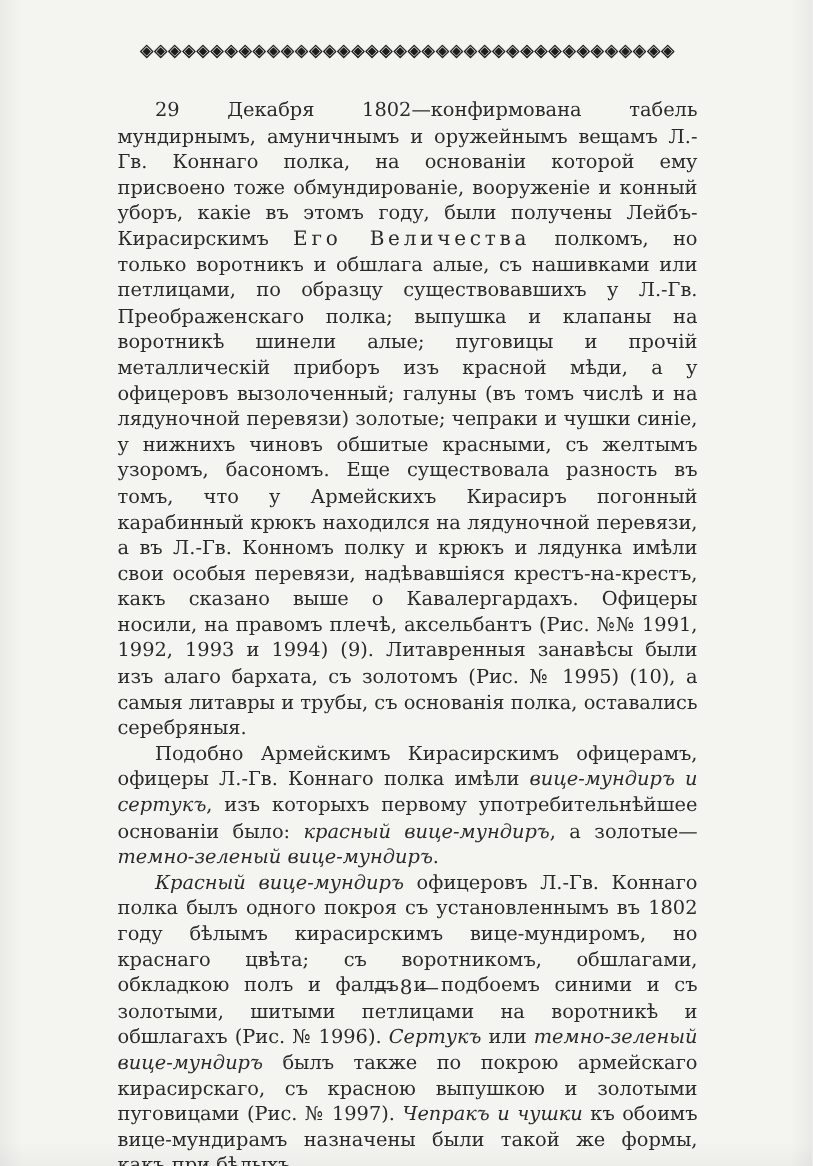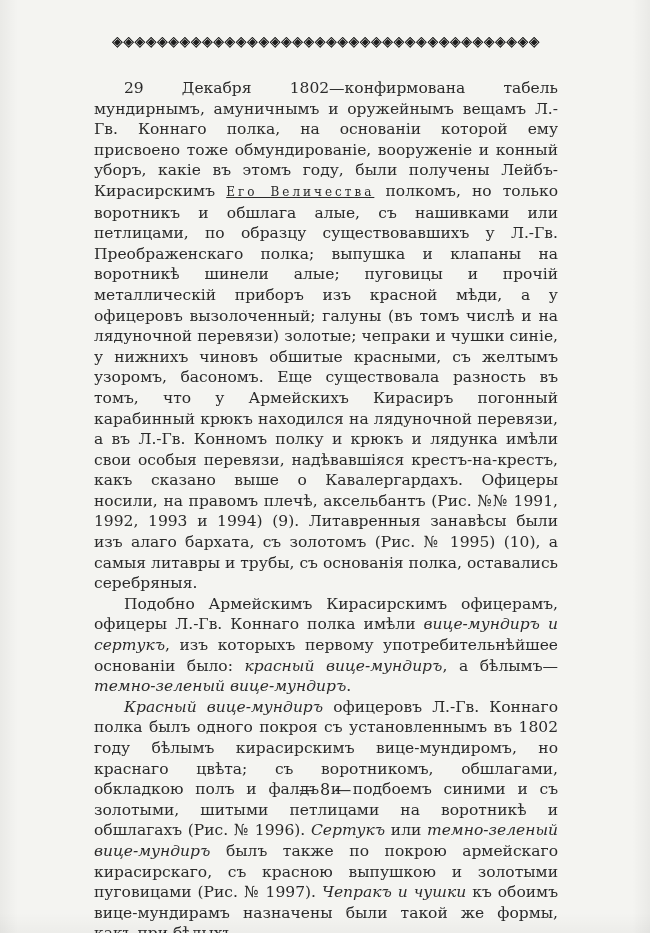--- a/index.html
+++ b/index.html
@@ -44,21 +44,21 @@
     font-size: 15.5px;
     line-height: 20.6px;
     text-align: justify;
     color: #2a2a2a;
   }
   .body-text p {
     margin: 0;
     text-indent: 30px;
   }
   .it { font-style: italic; }
-  .sp { letter-spacing: 3px; font-size: 12px; text-decoration: underline; }
+  .sp { letter-spacing: 3px; font-size: 16px; }
   .page-number {
     position: absolute;
     top: 780px;
     left: 0;
     width: 650px;
     text-align: center;
     font-size: 16px;
     color: #2a2a2a;
   }
 </style>
@@ -69,21 +69,21 @@
 
   <div class="ornament-band">◈◈◈◈◈◈◈◈◈◈◈◈◈◈◈◈◈◈◈◈◈◈◈◈◈◈◈◈◈◈◈◈◈◈◈◈◈◈</div>
 
   <div class="body-text">
 
     <p>
       <span>29 Декабря 1802—конфирмована табель мундирнымъ, амуничнымъ и оружейнымъ вещамъ Л.-Гв. Коннаго полка, на основаніи которой ему присвоено тоже обмундированіе, вооруженіе и конный уборъ, какіе въ этомъ году, были получены Лейбъ-Кирасирскимъ </span><span class="sp">Его Величества</span><span> полкомъ, но только воротникъ и обшлага алые, съ нашивками или петлицами, по образцу существовавшихъ у Л.-Гв. Преображенскаго полка; выпушка и клапаны на воротникѣ шинели алые; пуговицы и прочій металлическій приборъ изъ красной мѣди, а у офицеровъ вызолоченный; галуны (въ томъ числѣ и на лядуночной перевязи) золотые; чепраки и чушки синіе, у нижнихъ чиновъ обшитые красными, съ желтымъ узоромъ, басономъ. Еще существовала разность въ томъ, что у Армейскихъ Кирасиръ погонный карабинный крюкъ находился на лядуночной перевязи, а въ Л.-Гв. Конномъ полку и крюкъ и лядунка имѣли свои особыя перевязи, надѣвавшіяся крестъ-на-крестъ, какъ сказано выше о Кавалергардахъ. Офицеры носили, на правомъ плечѣ, аксельбантъ (Рис. №№ 1991, 1992, 1993 и 1994) (9). Литавренныя занавѣсы были изъ алаго бархата, съ золотомъ (Рис. № 1995) (10), а самыя литавры и трубы, съ основанія полка, оставались серебряныя.</span>
     </p>
 
     <p>
-      <span>Подобно Армейскимъ Кирасирскимъ офицерамъ, офицеры Л.-Гв. Коннаго полка имѣли </span><span class="it">вице-мундиръ и сертукъ</span><span>, изъ которыхъ первому употребительнѣйшее основаніи было: </span><span class="it">красный вице-мундиръ</span><span>, а бѣлымъ—</span><span class="it">темно-зеленый вице-мундиръ</span><span>.</span>
+      <span>Подобно Армейскимъ Кирасирскимъ офицерамъ, офицеры Л.-Гв. Коннаго полка имѣли </span><span class="it">вице-мундиръ и сертукъ</span><span>, изъ которыхъ первому употребительнѣйшее основаніи было: </span><span class="it">красный вице-мундиръ</span><span>, а золотые—</span><span class="it">темно-зеленый вице-мундиръ</span><span>.</span>
     </p>
 
     <p>
       <span class="it">Красный вице-мундиръ</span><span> офицеровъ Л.-Гв. Коннаго полка былъ одного покроя съ установленнымъ въ 1802 году бѣлымъ кирасирскимъ вице-мундиромъ, но краснаго цвѣта; съ воротникомъ, обшлагами, обкладкою полъ и фалдъ и подбоемъ синими и съ золотыми, шитыми петлицами на воротникѣ и обшлагахъ (Рис. № 1996). </span><span class="it">Сертукъ</span><span> или </span><span class="it">темно-зеленый вице-мундиръ</span><span> былъ также по покрою армейскаго кирасирскаго, съ красною выпушкою и золотыми пуговицами (Рис. № 1997). </span><span class="it">Чепракъ и чушки</span><span> къ обоимъ вице-мундирамъ назначены были такой же формы, какъ при бѣлыхъ</span>
     </p>
 
   </div>
 
   <div class="page-number">— 8 —</div>
 

